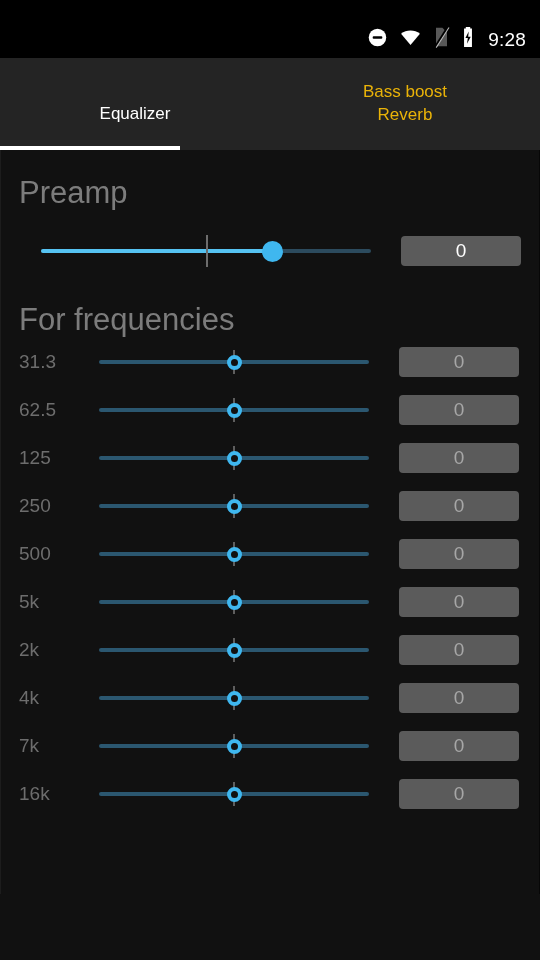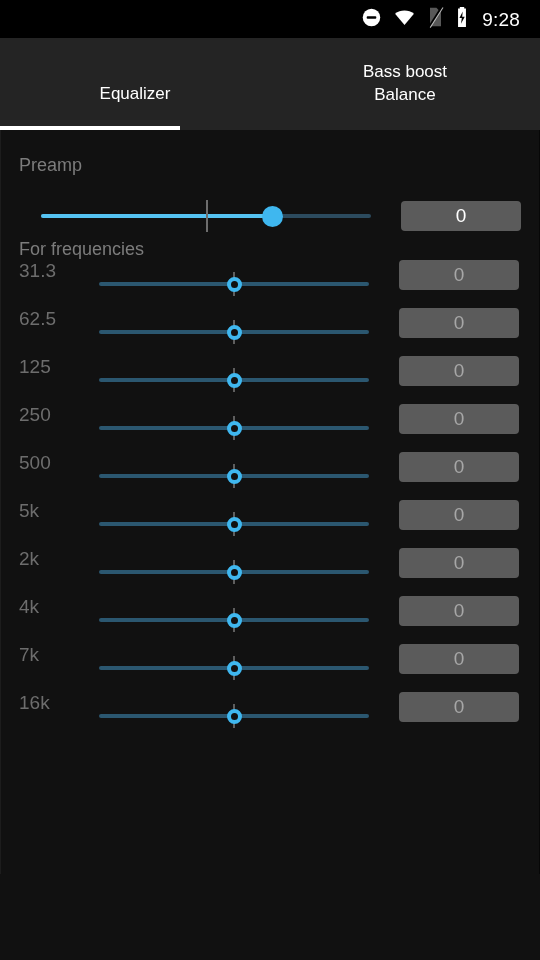--- a/index.html
+++ b/index.html
@@ -20,21 +20,22 @@
   }
 
   
   .status-bar {
     position: relative;
     height: 38px;
     background: #000000;
     display: flex;
     align-items: center;
     justify-content: flex-end;
-    padding-right: 20px;
+    padding-right: 14px;
+    margin-top: 20px;
   }
   .status-icons {
     display: flex;
     align-items: center;
     gap: 11px;
   }
   .sb-icon { display: block; }
   .status-time {
     color: #ffffff;
     font-size: 19px;
@@ -80,21 +81,21 @@
     display: flex;
     flex-direction: column;
     align-items: center;
     justify-content: center;
     cursor: pointer;
     text-align: center;
     line-height: 1.35;
   }
   .tab .tab-line {
     display: block;
-    color: #ffffff;
+    color: #eab308;
     font-size: 17px;
   }
   .tab.active .tab-line { color: #ffffff; margin-top: 20px; }
   .tab-underline {
     position: absolute;
     left: 0;
     bottom: 0;
     width: 180px;
     height: 4px;
     background: #ffffff;
@@ -143,25 +144,25 @@
   .dropdown-arrow {
     margin-left: 28px;
     cursor: pointer;
     display: flex;
     align-items: center;
   }
 
   
   .section-title {
     color: #7c7c7c;
-    font-size: 18px;
+    font-size: 31px;
     padding-left: 18px;
   }
   .section-title.preamp { margin-top: 25px; }
-  .section-title.freq  { }
+  .section-title.freq  { margin-top: 28px; }
 
   
   .preamp-row {
     display: flex;
     align-items: center;
     height: 46px;
     margin-top: 17px;
     padding-left: 18px;
   }
   .preamp-slider {
@@ -207,20 +208,21 @@
     height: 21px;
     margin-left: -10.5px;
     margin-top: -10.5px;
     border-radius: 50%;
     background: #3fb7ef;
   }
 
   
   .freq-row {
     display: flex;
+    align-items: center;
     height: 48px;
     padding-left: 18px;
   }
   .freq-row:first-of-type { margin-top: 13px; }
   .freq-label {
     color: #6d6d6d;
     font-size: 19px;
     width: 80px;
     flex: none;
   }
@@ -311,21 +313,21 @@
     <span class="status-time">9:28</span>
   </div>
 
 
   <div class="tab-bar">
     <div class="tab active">
       <span class="tab-line">Equalizer</span>
     </div>
     <div class="tab">
       <span class="tab-line">Bass boost</span>
-      <span class="tab-line">Balance</span>
+      <span class="tab-line">Reverb</span>
     </div>
     <div class="tab-underline"></div>
   </div>
 
   <div class="content">
 
 
     <div class="section-title preamp">Preamp</div>
 
     <div class="preamp-row">

